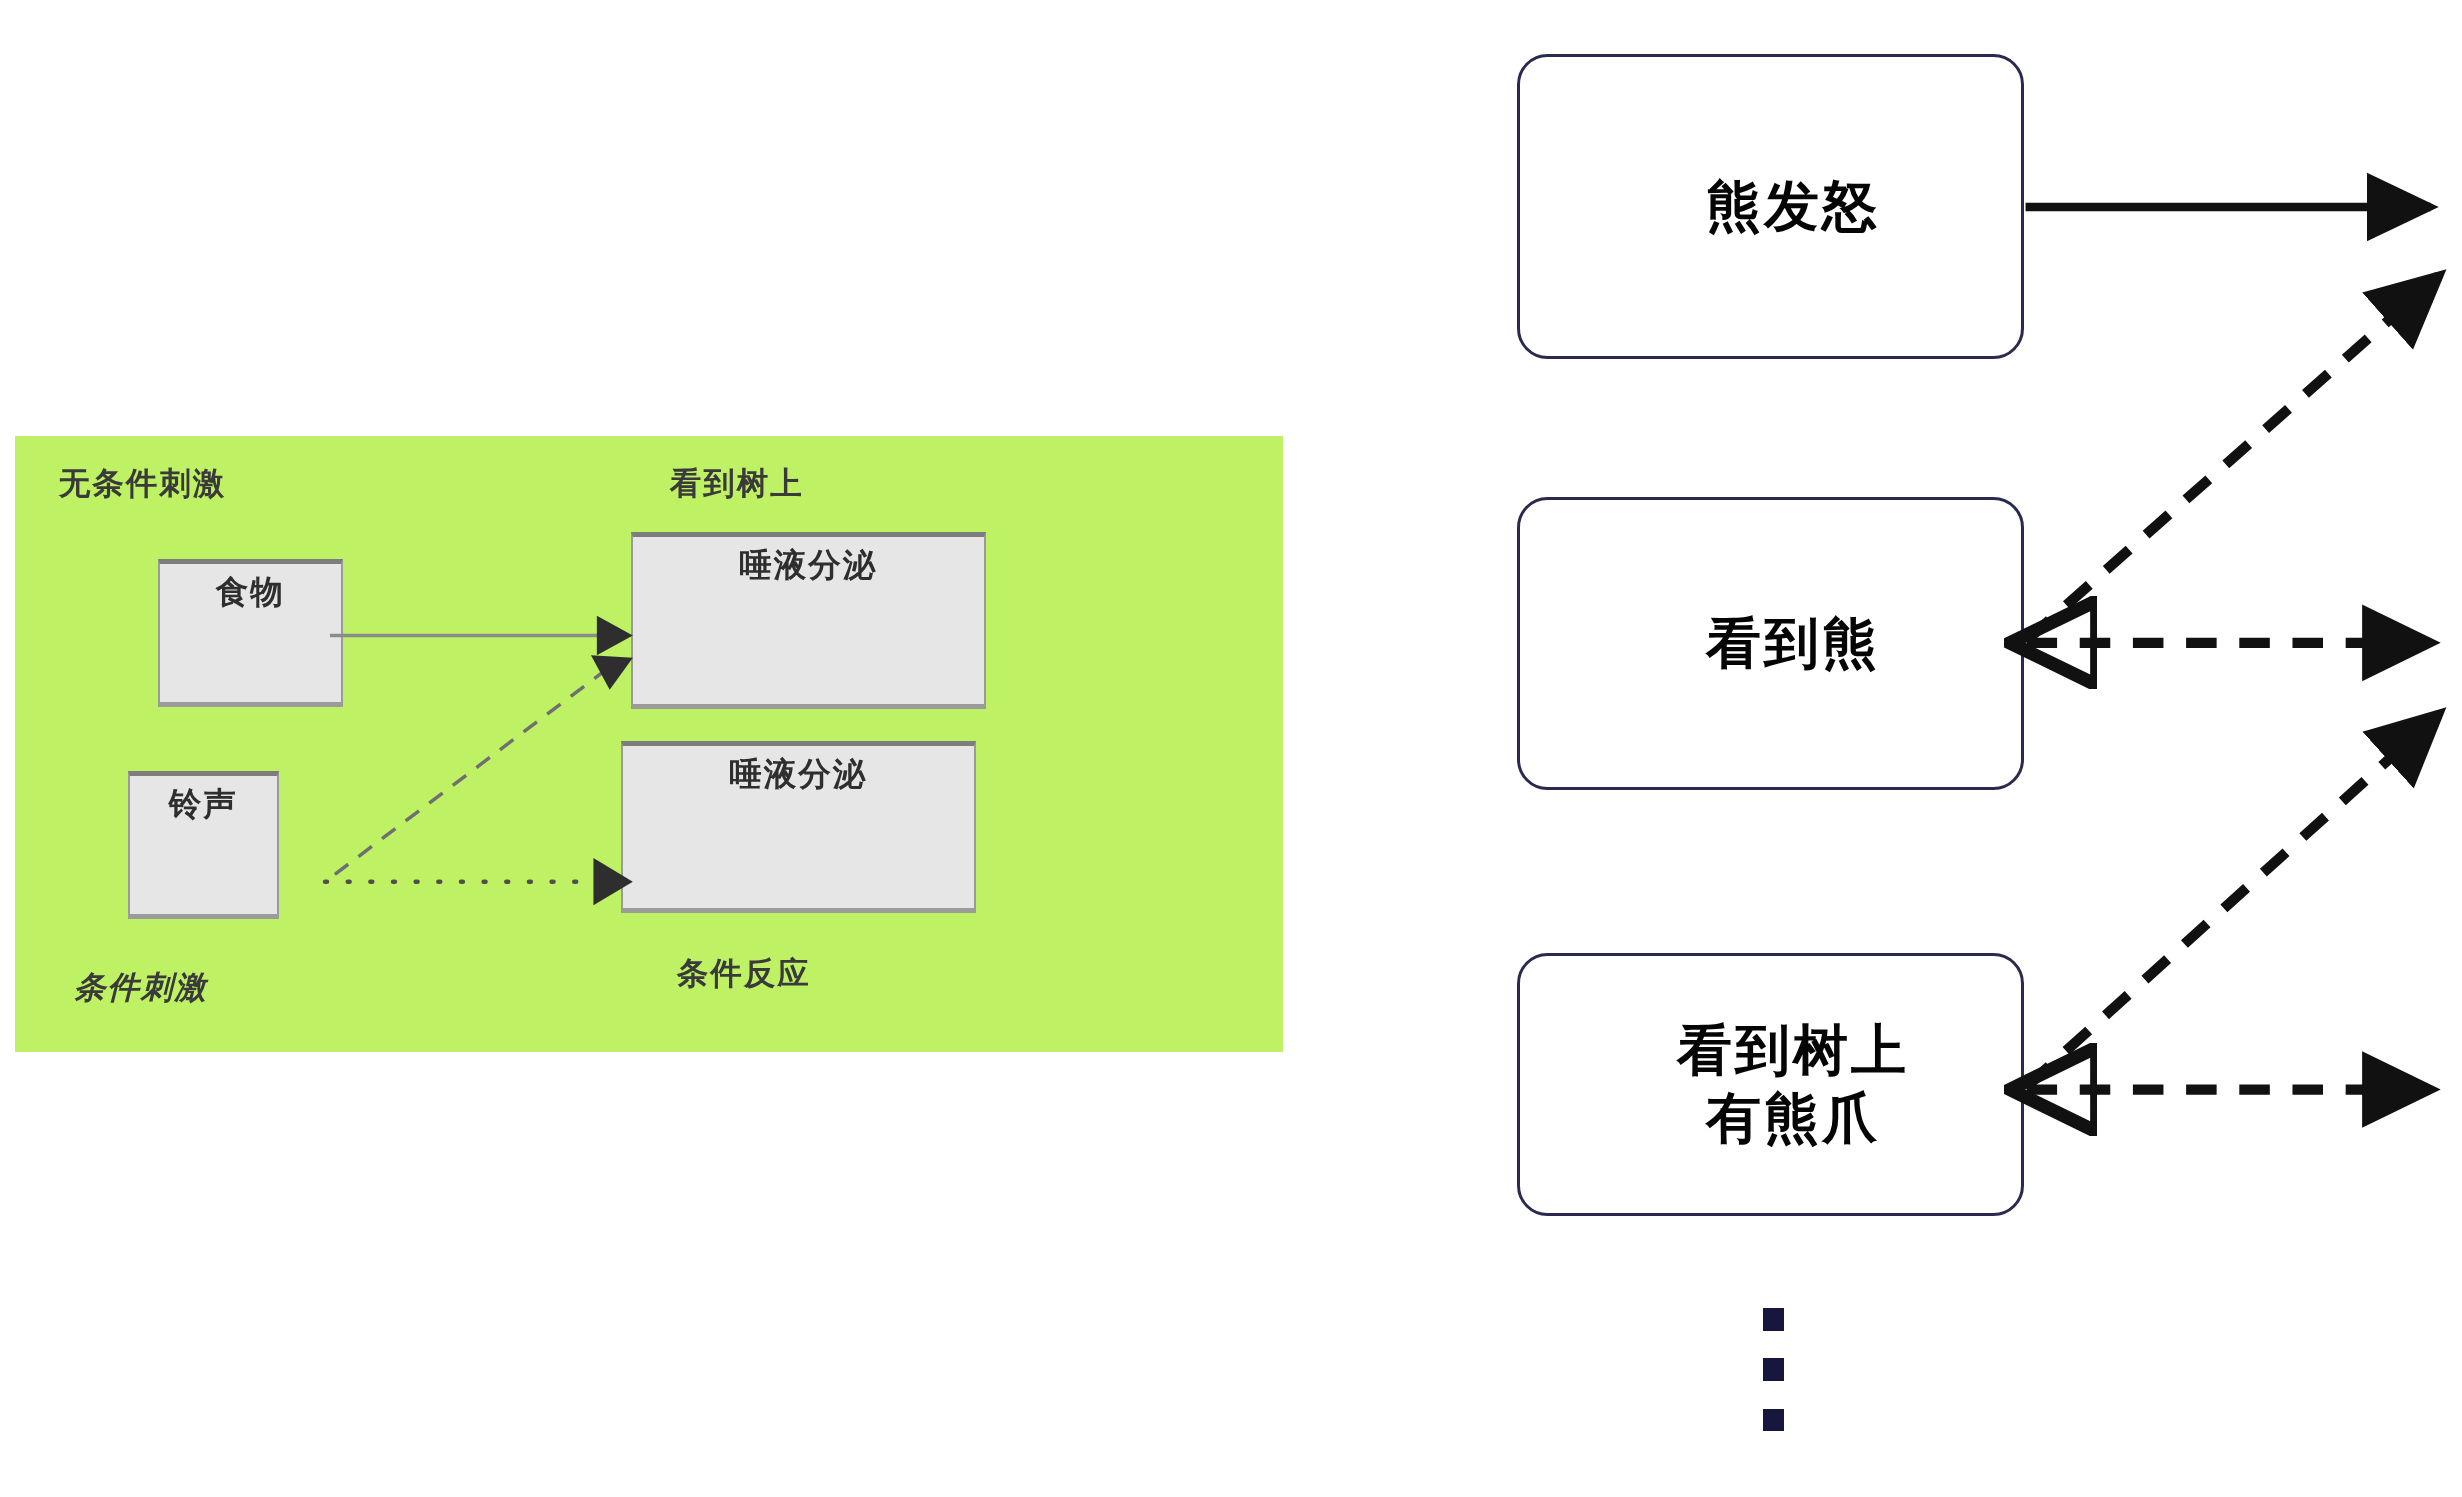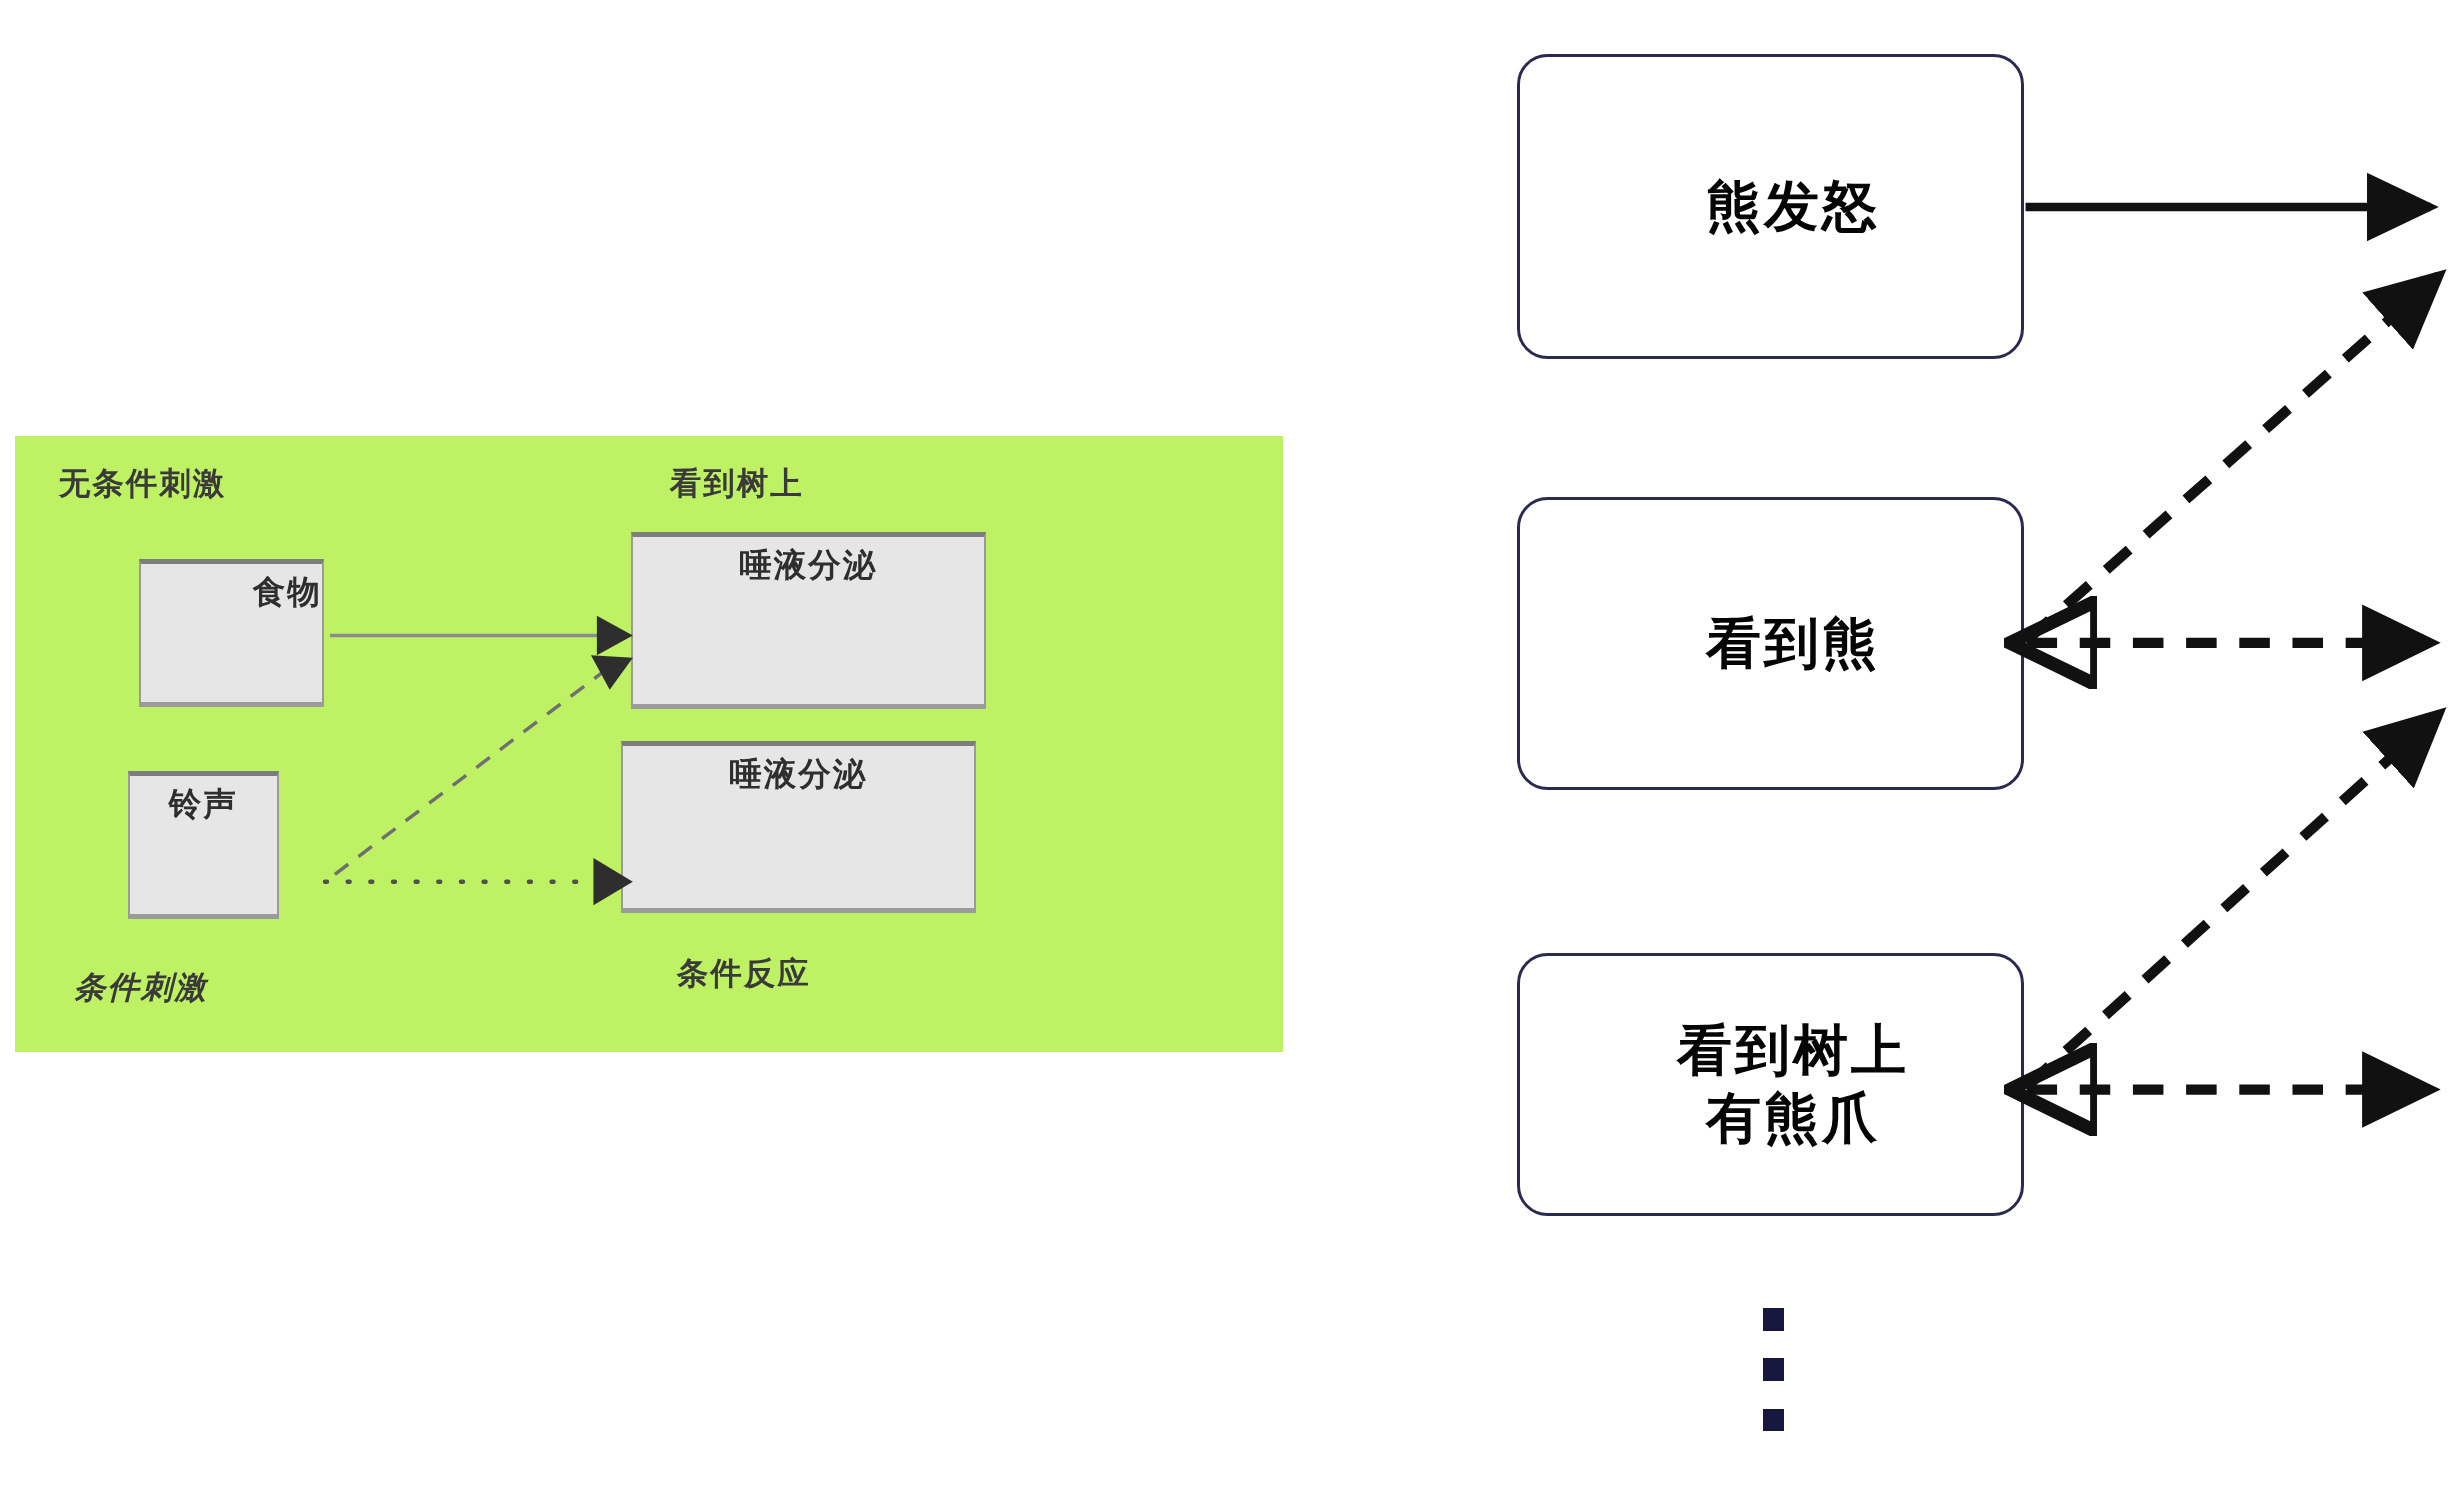--- a/index.html
+++ b/index.html
@@ -36,21 +36,21 @@
   <div id="cc-panel">
 
     <div class="cc-label" style="left:44px;top:27px;">无条件刺激</div>
 
     <div class="cc-label" style="left:655px;top:27px;">看到树上</div>
 
     <div class="cc-label" style="left:59px;top:531px;font-style:italic;">条件刺激</div>
 
     <div class="cc-label" style="left:662px;top:517px;">条件反应</div>
 
-    <div class="cc-box" style="left:124px;top:123px;width:185px;height:148px;justify-content:flex-end;">
+    <div class="cc-box" style="left:143px;top:123px;width:185px;height:148px;">
       <span>食物</span>
     </div>
 
     <div class="cc-box" style="left:616px;top:96px;width:355px;height:177px;">
       <span>唾液分泌</span>
     </div>
 
     <div class="cc-box" style="left:113px;top:335px;width:151px;height:148px;">
       <span>铃声</span>
     </div>

